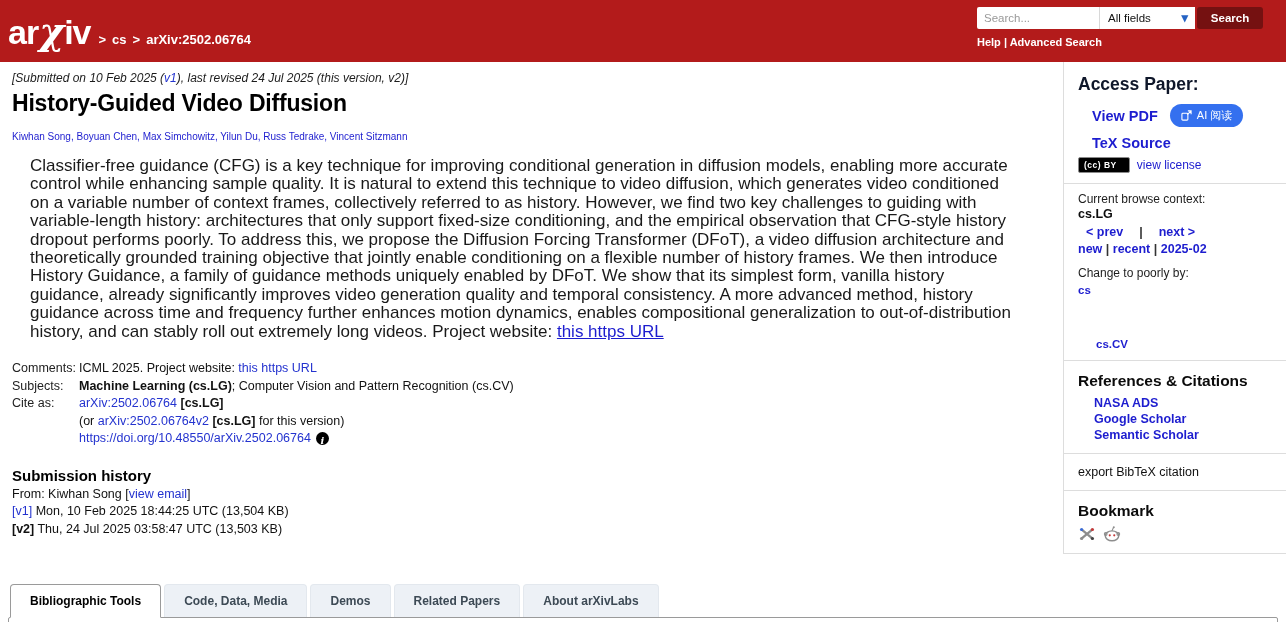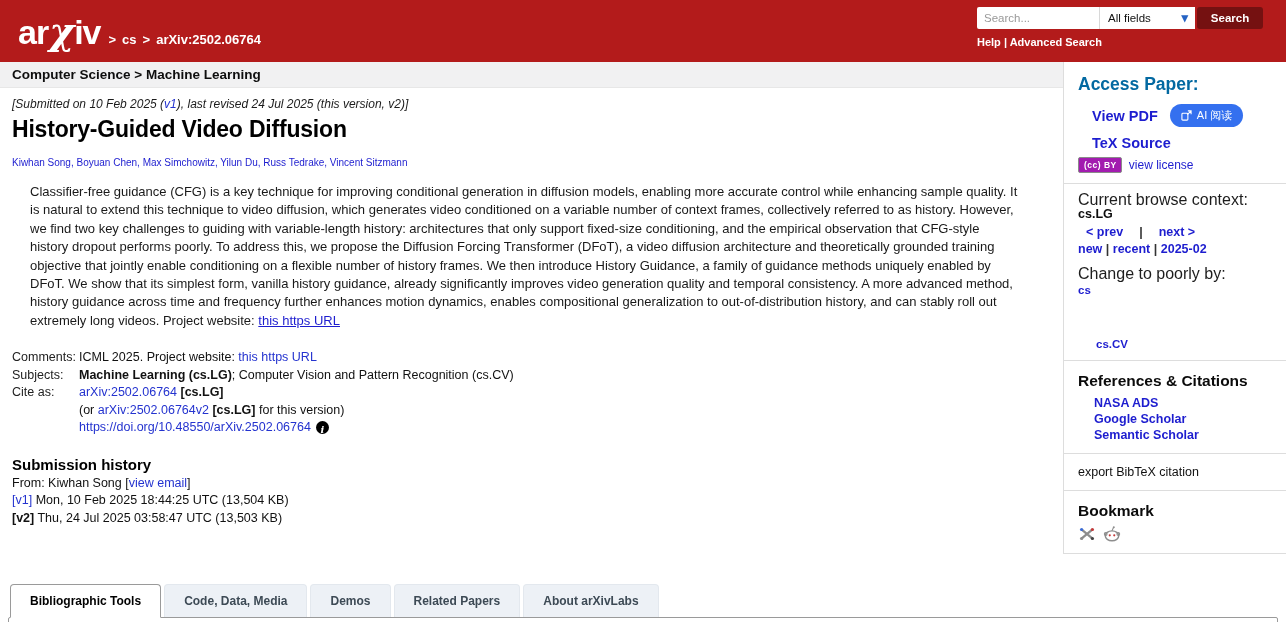--- a/index.html
+++ b/index.html
@@ -2,21 +2,21 @@
 <html><head>
 <meta charset="utf-8">
 <style>
   * { box-sizing: border-box; margin: 0; padding: 0; }
   html,body { width:1286px; height:622px; overflow:hidden; background:#fff;
     font-family:"Liberation Sans", sans-serif; color:#111; }
   a { text-decoration:none; cursor:pointer; }
 
   
   .topbar { position:relative; height:62px; background:#b31b1b; }
-  .logo-row { position:absolute; left:18px; top:8px; display:flex; align-items:baseline; }
+  .logo-row { position:absolute; left:8px; top:8px; display:flex; align-items:baseline; }
   .logo { color:#fff; font-weight:700; font-size:34px; letter-spacing:-1px; line-height:46px; }
   .logo .chi { font-family:"DejaVu Serif", serif; font-style:italic; font-size:38px; padding:0 1px; }
   .crumbs { margin-left:8px; font-size:13px; font-weight:700; color:#fff; display:flex; gap:6px; align-items:baseline; }
   .crumbs a { color:#fff; }
   .search-area { position:absolute; top:7px; right:23px; }
   .search-row { display:flex; height:22px; align-items:stretch; }
   .search-input { width:122px; border:none; border-radius:2px 0 0 2px; font-size:11.5px; padding:0 7px;
     font-family:"Liberation Sans",sans-serif; color:#333; outline:none; }
   .search-input::placeholder { color:#999; }
   .field-select { width:96px; background:#fff; border-left:1px solid #d8d8d8; position:relative;
@@ -31,21 +31,21 @@
   .page { display:flex; align-items:flex-start; }
   .main { width:1063px; }
   .subheader { height:26px; background:#f1f1f2; border-bottom:1px solid #e7e7e7;
     display:flex; align-items:center; padding-left:12px; font-size:13.5px; font-weight:700; color:#0e0e0e; }
   .content { padding-left:12px; }
   .dateline { margin-top:9px; font-size:12px; font-style:italic; color:#1c1c1c; }
   .dateline a { color:#2433cf; }
   .title { margin-top:5px; font-size:23px; font-weight:700; color:#000; letter-spacing:-0.2px; }
   .authors { margin-top:14px; font-size:10px; color:#1d1dcf; }
   .authors a { color:#1d1dcf; }
-  .abstract { margin:15px 44px 0 18px; font-size:13px; line-height:18.4px; color:#191919; }
+  .abstract { margin:15px 44px 0 18px; font-size:17px; line-height:18.4px; color:#191919; }
   .abstract a { color:#1d1dcf; text-decoration:underline; }
 
   .meta { margin-top:19px; font-size:12.5px; line-height:17.5px; color:#111; }
   .meta-row { display:flex; }
   .meta-label { width:67px; flex:none; color:#222; }
   .meta b { font-weight:700; }
   .meta a { color:#2433cf; }
   .info-icon { display:inline-block; width:13px; height:13px; border-radius:50%; background:#000;
     color:#fff; text-align:center; vertical-align:-2px; margin-left:5px; }
   .info-icon::before { content:"i"; font-family:"DejaVu Serif",serif; font-style:italic;
@@ -64,31 +64,31 @@
     border-bottom:none; padding:9px 19px 8px; border-radius:4px 4px 0 0; margin-right:3px; cursor:pointer; }
   .tab.active { background:#fff; border:1px solid #9a9a9a; border-bottom:1px solid #fff; color:#000;
     margin-bottom:-1px; padding-bottom:9px; }
   .panel { border:1px solid #9a9a9a; border-radius:2px; height:220px; padding:25px 17px; background:#fff; }
   .panel-h { font-size:16.5px; font-weight:700; color:#0d0d0d; }
 
   
   .sidebar { width:223px; border-left:1px solid #ddd; border-bottom:1px solid #ddd; background:#fff; }
   .side-sec { padding:8px 14px 10px; }
   .side-sec + .side-sec { border-top:1px solid #ddd; }
-  .access-h { font-size:17.5px; font-weight:700; color:#0369a1; margin:4px 0 9px; }
+  .access-h { font-size:17.5px; font-weight:700; color:#0f172a; margin:4px 0 9px; }
   .pdf-row { display:flex; align-items:center; gap:12px; margin-left:14px; }
   .big-link { color:#1d1dcf; font-weight:700; font-size:14.5px; }
   .ai-pill { display:inline-flex; align-items:center; gap:5px; background:#3470ef; color:#fff;
     border-radius:13px; font-size:11px; padding:4px 11px; cursor:pointer; white-space:nowrap;text-align:right; }
   .tex-row { margin:7px 0 0 14px; }
   .license-row { margin-top:5px; display:flex; align-items:center; gap:7px; }
-  .cc-badge { background:#a21caf; color:#fff; font-size:8.5px; font-weight:700; letter-spacing:0.5px;
-    padding:2px 4px 2px 5px; border:1px solid #8a8a8a; border-radius:2px; }
+  .cc-badge { background:#000000; color:#fff; font-size:8.5px; font-weight:700; letter-spacing:0.5px;
+    padding:2px 12px 2px 5px; border:1px solid #8a8a8a; border-radius:2px; }
   .sm-link { color:#1d1dcf; font-size:12px; }
-  .sm-label { font-size:16px; color:#1d1d1d; line-height:15px; }
+  .sm-label { font-size:12px; color:#1d1d1d; line-height:15px; }
   .ctx { font-size:12.5px; font-weight:700; color:#0c0c0c; }
   .prevnext { display:flex; gap:16px; margin:4px 0 0 8px; font-size:12.5px; font-weight:700; color:#333; }
   .prevnext a { color:#1d1dcf; }
   .browse-nav { margin-top:3px; font-size:12.5px; font-weight:700; color:#333; }
   .browse-nav a { color:#1d1dcf; }
   .change-label { margin-top:10px; }
   .cs-link { display:block; font-size:11.5px; font-weight:700; color:#1d1dcf; margin-top:3px; }
   .cs-sub { margin-left:18px;margin-top:42px; }
   .side-h { font-size:15.5px; font-weight:700; color:#0b0b0b; margin:3px 0 5px; }
   .ref-link { display:block; margin-left:16px; font-size:12.5px; font-weight:700; color:#1d1dcf; line-height:16px; }
@@ -116,23 +116,20 @@
         <span>All fields</span>
       </div>
       <button class="search-btn">Search</button>
     </div>
     <div class="help-row"><a>Help</a> | <a>Advanced Search</a></div>
   </div>
 </div>
 
 <div class="page">
   <div class="main">
-    <div class="subheader">
-      <span>Computer Science &gt; Machine Learning</span>
-    </div>
 
     <div class="content">
       <div class="dateline">
         <span>[Submitted on 10 Feb 2025 (</span><a>v1</a><span>), last revised 24 Jul 2025 (this version, v2)]</span>
       </div>
 
       <h1 class="title">History-Guided Video Diffusion</h1>
 
       <div class="authors"><a>Kiwhan Song</a>, <a>Boyuan Chen</a>, <a>Max Simchowitz</a>, <a>Yilun Du</a>, <a>Russ Tedrake</a>, <a>Vincent Sitzmann</a></div>
 

